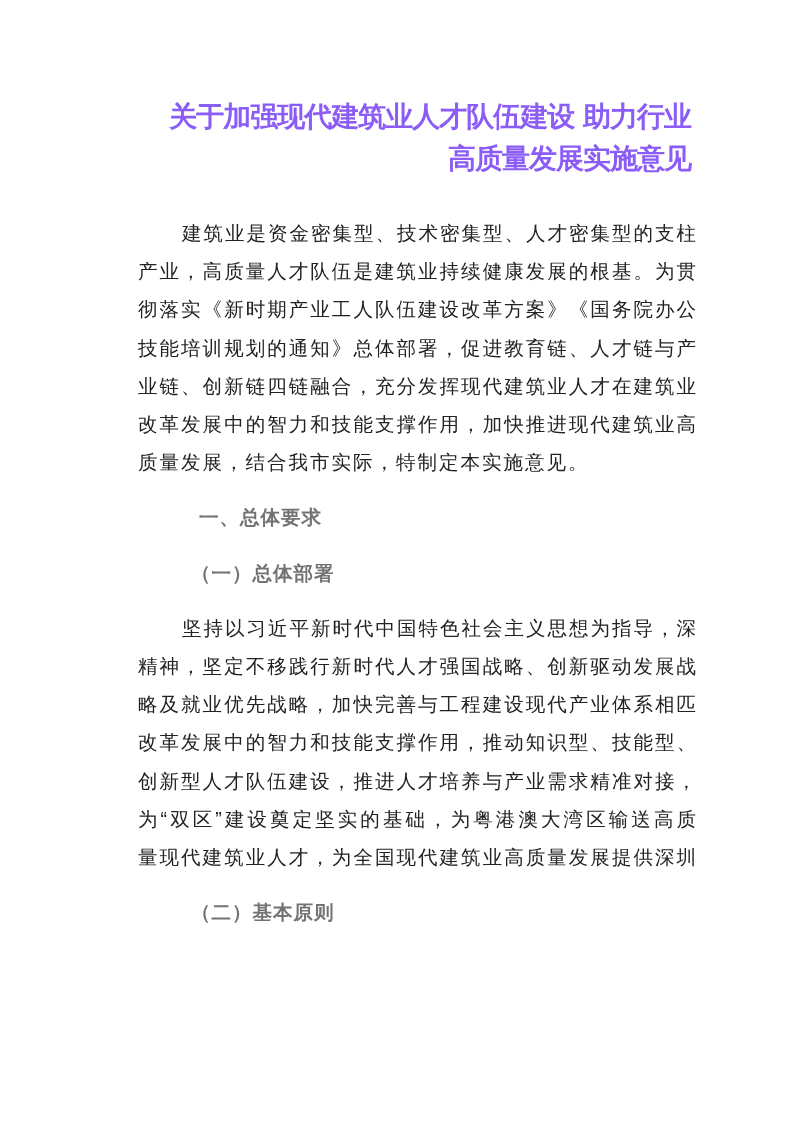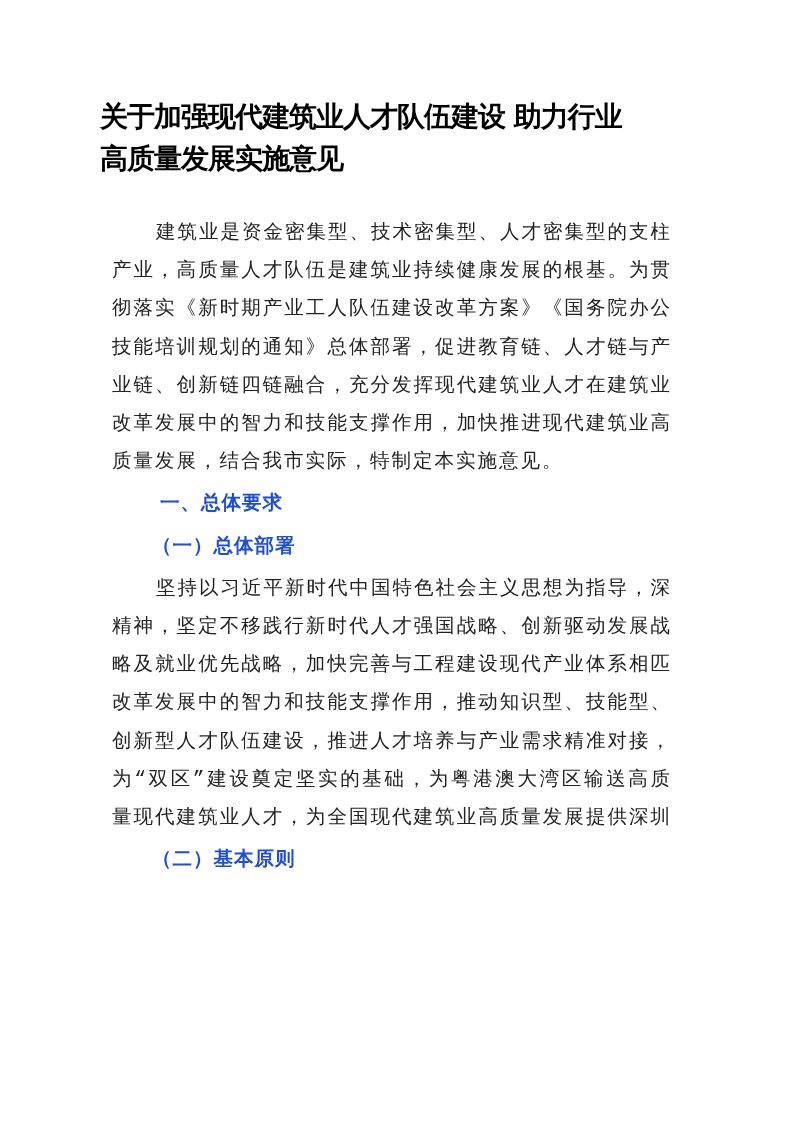--- a/index.html
+++ b/index.html
@@ -17,64 +17,64 @@
     .page {
       position: absolute;
       left: 0;
       top: 0;
       width: 800px;
       height: 1132px;
       background: #ffffff;
     }
     .title {
       position: absolute;
-      left: 100px;
+      left: 91px;
       top: 96px;
       width: 600px;
-      text-align: left;
+      text-align: right;
       font-family: "DejaVu Serif", "Liberation Serif", serif;
       font-weight: bold;
       font-size: 28px;
       line-height: 42px;
       letter-spacing: -1px;
-      color: #000000;
+      color: #8b5cf6;
     }
     .title .tline {
       display: block;
       white-space: nowrap;
     }
     .body {
       position: absolute;
-      left: 112px;
+      left: 138px;
       top: 214px;
       width: 560px;
-      font-family: Liberation Mono, monospace;
+      font-family: Liberation Sans, sans-serif;
       font-size: 19.5px;
       line-height: 38.2px;
       color: #222222;
       letter-spacing: 2px;
     }
     .line {
       display: block;
       white-space: nowrap;
       text-align-last: justify;
       text-align: justify;
     }
     .line.last {
       text-align-last: left;
     }
     .line.indent {
       padding-left: 44px;
     }
     .heading {
-      margin: 4px;
+      margin: 17px;
       font-weight: bold;
       white-space: nowrap;
       letter-spacing: 1px;
-      color: #1d4ed8;
+      color: #737373;
     }
     .h1 {
       padding-left: 44px;
     }
     .h2 {
       padding-left: 36px;
     }
   </style>
 </head>
 <body>

